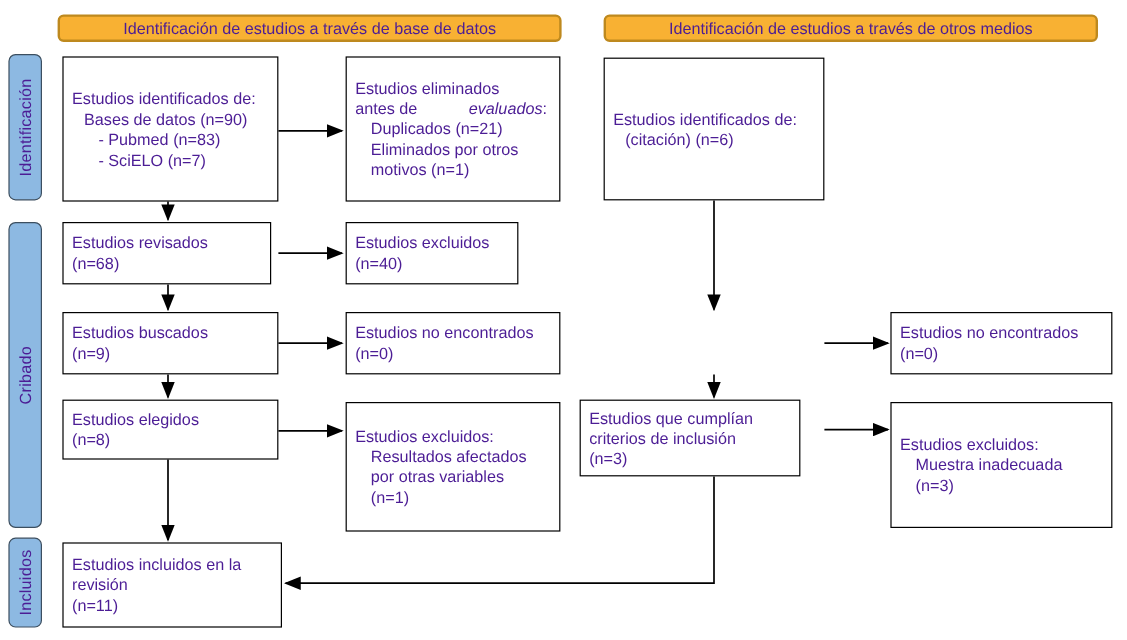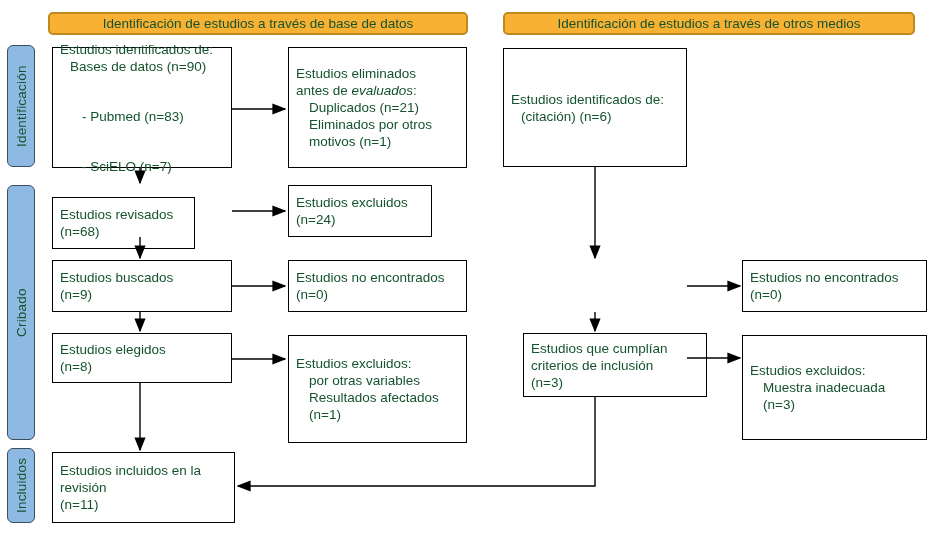--- a/index.html
+++ b/index.html
@@ -1,18 +1,18 @@
 <!DOCTYPE html>
 <html style="--header-fill: #F8B133; --header-border: #BE891E; --stage-fill: #8DB9E2; --stage-border: #3C4F60;"><head>
 <meta charset="utf-8">
 <style>
   html,body{margin:0;padding:0;background:#ffffff;}
   .canvas{
     position:relative;width:939px;height:533px;background:#ffffff;
-    font-family:"Liberation Sans",sans-serif;color:#14532d;overflow:hidden;
+    font-family:"Liberation Sans",sans-serif;color:#4c1d95;overflow:hidden;
   }
   .hdr{
     position:absolute;box-sizing:border-box;
     background:var(--header-fill,#f8b133);
     border:2px solid var(--header-border,#bf8a1e);
     border-radius:5px;
     display:flex;align-items:center;justify-content:center;
     font-size:13.5px;
   }
   .stage{
@@ -25,23 +25,23 @@
     font-size:13.5px;letter-spacing:.2px;
   }
   .box{
     position:absolute;box-sizing:border-box;background:#fff;
     border:1.5px solid #000;
     display:flex;flex-direction:column;justify-content:center;
     padding:3px 5px 3px 7px;font-size:13.5px;line-height:17px;
   }
   .ln{white-space:nowrap;}
   .i1{padding-left:10px;}
-  .i2{padding-left:22px;margin-top:33px;}
+  .i2{padding-left:22px;}
   .i3{padding-left:13px;}
-  .it{font-style:italic;}
+  .it{font-style:italic;margin-left:39px;}
   svg.overlay{position:absolute;left:0;top:0;pointer-events:none;}
 </style>
 </head>
 <body>
 
 <div class="canvas">
 
   <div class="hdr" style="left:48px;top:12px;width:420px;height:23px">
     <span>Identificación de estudios a través de base de datos</span>
   </div>
@@ -59,21 +59,21 @@
     <span>Incluidos</span>
   </div>
 
   <div class="box" style="left:52px;top:47px;width:180px;height:121px">
     <div class="ln">Estudios identificados de:</div>
     <div class="ln i1">Bases de datos (n=90)</div>
     <div class="ln i2">- Pubmed (n=83)</div>
     <div class="ln i2">- SciELO (n=7)</div>
   </div>
 
-  <div class="box" style="left:52px;top:197px;width:143px;height:52px">
+  <div class="box" style="left:52px;top:185px;width:174px;height:52px">
     <div class="ln">Estudios revisados</div>
     <div class="ln">(n=68)</div>
   </div>
 
   <div class="box" style="left:52px;top:260px;width:180px;height:52px">
     <div class="ln">Estudios buscados</div>
     <div class="ln">(n=9)</div>
   </div>
 
   <div class="box" style="left:52px;top:333px;width:180px;height:50px">
@@ -90,42 +90,42 @@
   <div class="box" style="left:288px;top:47px;width:179px;height:121px">
     <div class="ln">Estudios eliminados</div>
     <div class="ln"><span>antes de </span><span class="it">evaluados</span><span>:</span></div>
     <div class="ln i3">Duplicados (n=21)</div>
     <div class="ln i3">Eliminados por otros</div>
     <div class="ln i3">motivos (n=1)</div>
   </div>
 
   <div class="box" style="left:288px;top:185px;width:144px;height:52px">
     <div class="ln">Estudios excluidos</div>
-    <div class="ln">(n=24)</div>
+    <div class="ln">(n=40)</div>
   </div>
 
   <div class="box" style="left:288px;top:260px;width:179px;height:52px">
     <div class="ln">Estudios no encontrados</div>
     <div class="ln">(n=0)</div>
   </div>
 
   <div class="box" style="left:288px;top:335px;width:179px;height:108px">
     <div class="ln">Estudios excluidos:</div>
+    <div class="ln i3">Resultados afectados</div>
     <div class="ln i3">por otras variables</div>
-    <div class="ln i3">Resultados afectados</div>
     <div class="ln i3">(n=1)</div>
   </div>
 
   <div class="box" style="left:503px;top:48px;width:184px;height:119px">
     <div class="ln">Estudios identificados de:</div>
     <div class="ln i1">(citación) (n=6)</div>
   </div>
 
 
-  <div class="box" style="left:523px;top:333px;width:184px;height:64px">
+  <div class="box" style="left:483px;top:333px;width:184px;height:64px">
     <div class="ln">Estudios que cumplían</div>
     <div class="ln">criterios de inclusión</div>
     <div class="ln">(n=3)</div>
   </div>
 
   <div class="box" style="left:742px;top:260px;width:185px;height:52px">
     <div class="ln">Estudios no encontrados</div>
     <div class="ln">(n=0)</div>
   </div>
 

